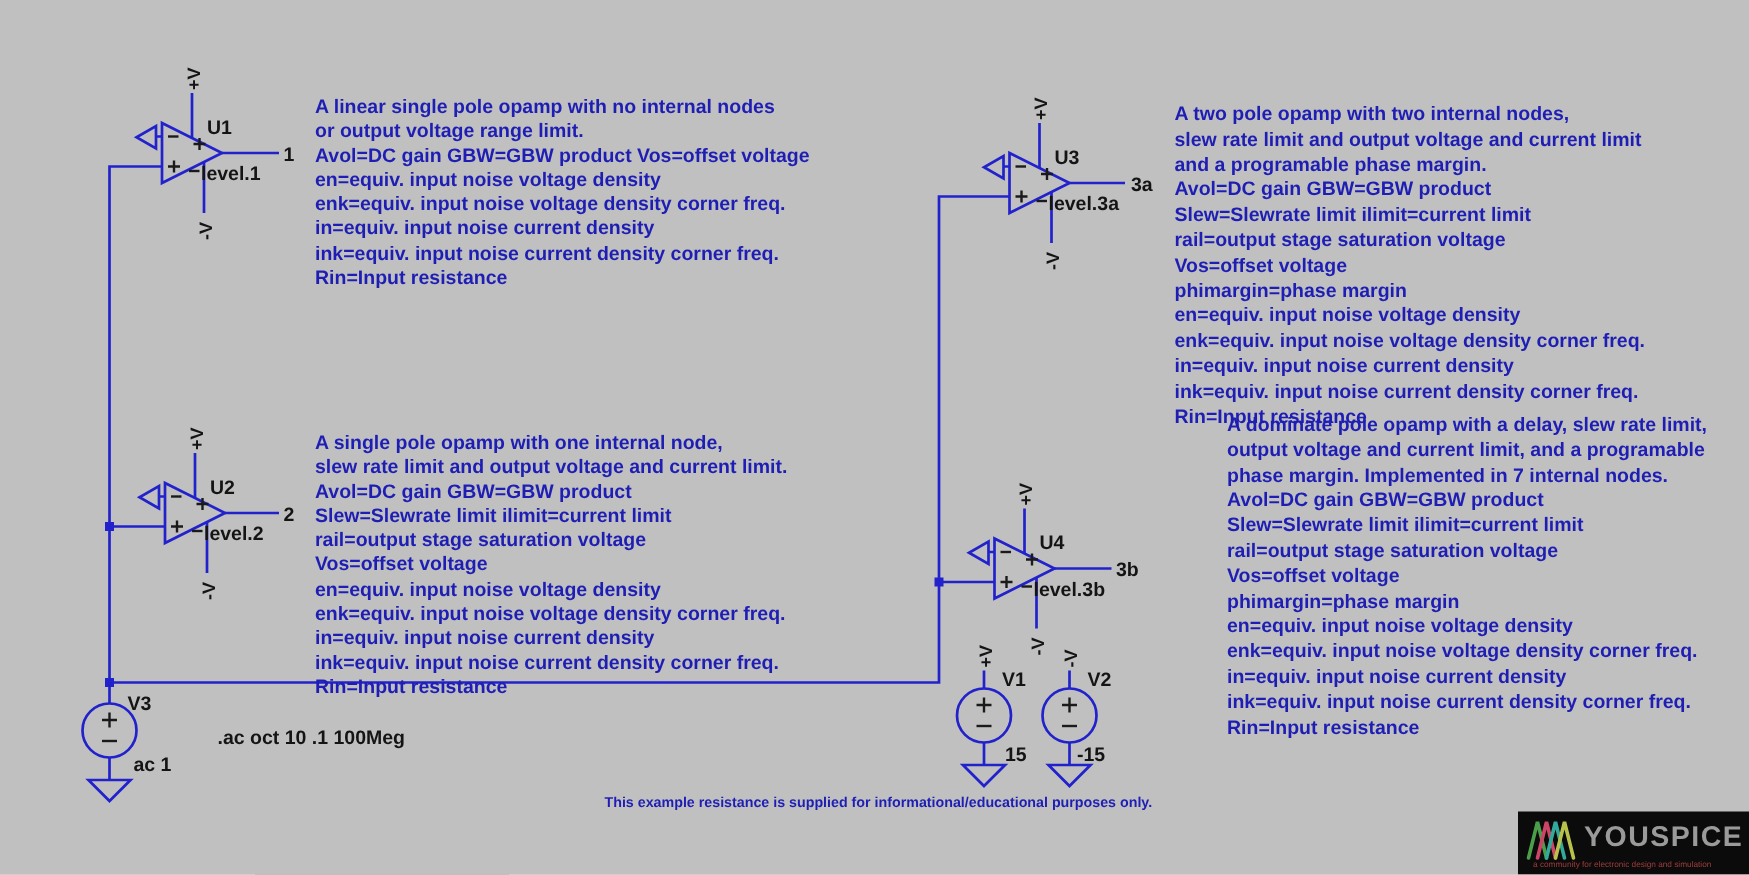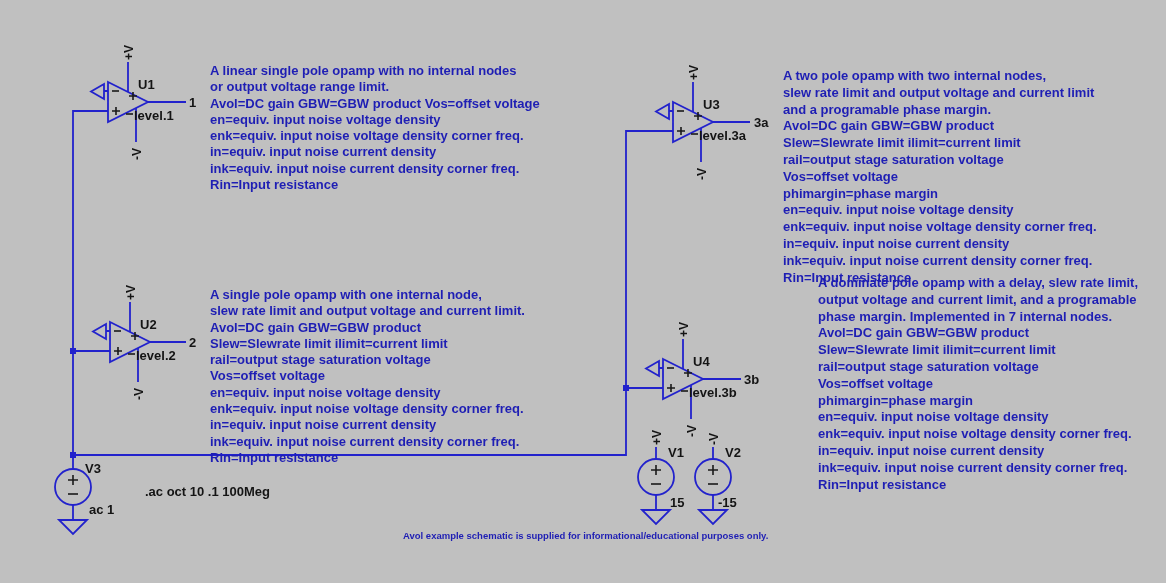--- a/index.html
+++ b/index.html
@@ -181,16 +181,26 @@
 Slew=Slewrate limit  ilimit=current limit
 rail=output stage saturation voltage
 Vos=offset voltage
 phimargin=phase margin
 en=equiv. input noise voltage density
 enk=equiv. input noise voltage density corner freq.
 in=equiv. input noise current density
 ink=equiv. input noise current density corner freq.
 Rin=Input resistance</div>
 
-  <div class="disclaimer">Avol example schematic is supplied for informational/educational purposes only.</div>
-
+  <div class="disclaimer">This example resistance is supplied for informational/educational purposes only.</div>
+
+  <div class="logo">
+    <svg class="logo-mark" width="40" height="30" viewBox="0 0 40 30">
+      <path d="M2,27 L8,3 L14,27" stroke="#4a9e4a" stroke-width="2.4" fill="none" stroke-linecap="round"></path>
+      <path d="M8,27 L14,3 L20,27" stroke="#cc4466" stroke-width="2.4" fill="none" stroke-linecap="round"></path>
+      <path d="M14,27 L20,3 L26,27" stroke="#33aa99" stroke-width="2.4" fill="none" stroke-linecap="round"></path>
+      <path d="M20,27 L26,3 L32,27" stroke="#b8c24a" stroke-width="2.4" fill="none" stroke-linecap="round"></path>
+    </svg>
+    <span class="brand">YOUSPICE</span>
+    <span class="tagline">a community for electronic design and simulation</span>
+  </div>
 
 </div>
 
 </body></html>

